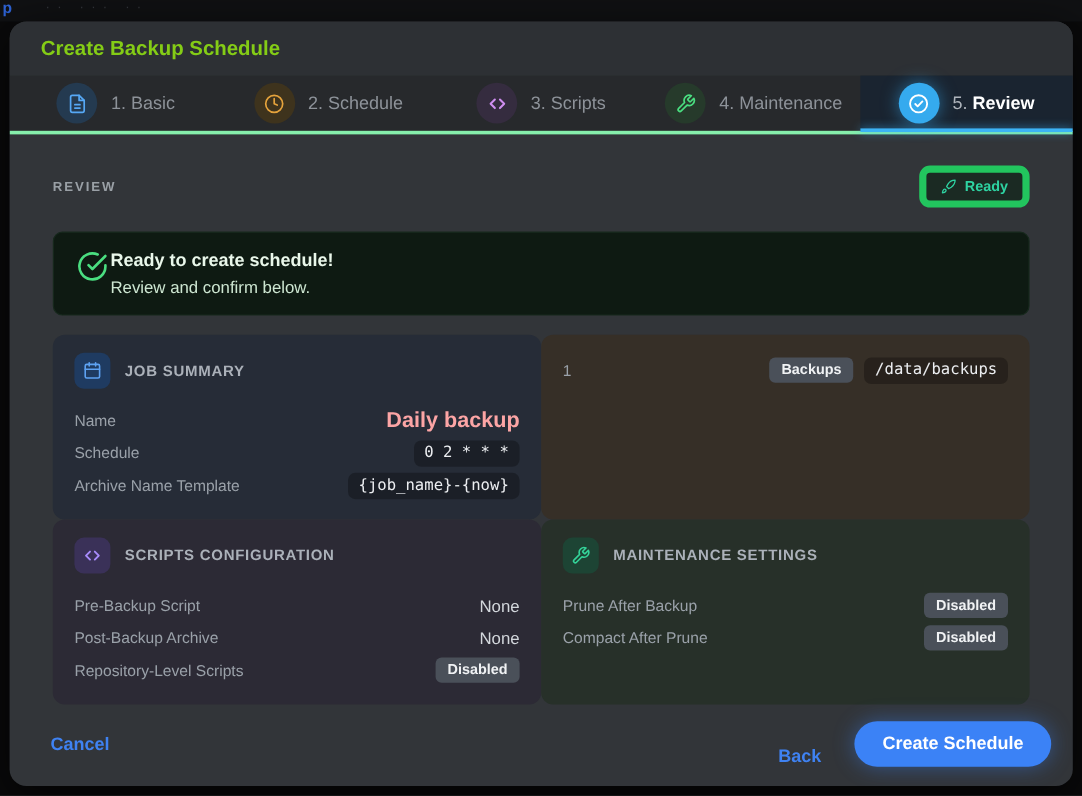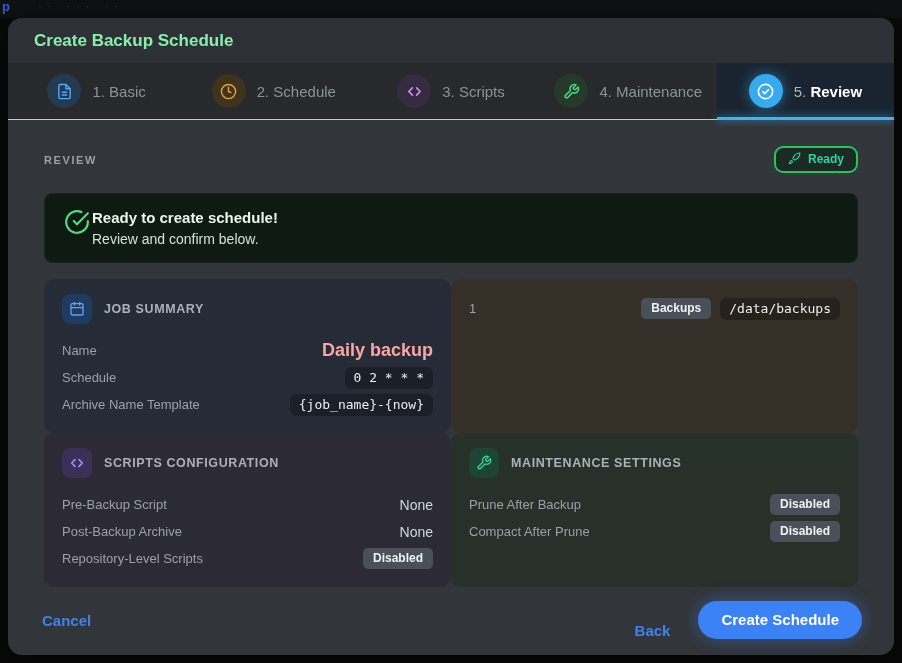--- a/index.html
+++ b/index.html
@@ -25,26 +25,26 @@
   
   .modal {
     position:absolute; left:8px; right:8px; top:18px; bottom:8px;
     background:#323539; border-radius:14px; overflow:hidden;
     display:flex; flex-direction:column;
     box-shadow:0 10px 40px rgba(0,0,0,.7);
   }
   .modal-header {
     background:#2d3034; padding:13px 26px 12px;
   }
-  .modal-title { font-size:17px; font-weight:bold; color:#86efac; }
+  .modal-title { font-size:17px; font-weight:bold; color:#84cc16; }
 
   
   .stepper {
     display:flex; background:#27292c; height:57px;
-    border-bottom:1px solid #86efac;
+    border-bottom:3px solid #86efac;
   }
   .step {
     flex:1; display:flex; align-items:center; justify-content:center;
     gap:11px; cursor:pointer; position:relative;
   }
   .step-circle {
     width:34px; height:34px; border-radius:50%;
     display:flex; align-items:center; justify-content:center; flex:0 0 auto;
   }
   .step-label { font-size:15px; color:#8d9299; white-space:nowrap; }
@@ -61,22 +61,22 @@
   .c-basic { background:#243a50; }
   .c-sched { background:#3e331d; }
   .c-scripts { background:#352c3f; }
   .c-maint { background:#263a2b; }
 
   
   .body { flex:1; padding:26px 36px 0; }
   .review-row { display:flex; align-items:center; justify-content:space-between; margin-bottom:20px; }
   .section-label { font-size:11px; font-weight:bold; letter-spacing:1.6px; color:#9aa0a6; }
   .ready-badge {
-    display:flex; align-items:flex-start; gap:7px;
-    border:2px solid #22c55e; background:#1b2a23;
+    display:flex; align-items:flex-end; gap:7px;
+    border:6px solid #22c55e; background:#1b2a23;
     color:#2ed3a2; font-size:12px; font-weight:bold;
     padding:4px 12px 5px; border-radius:9px;
   }
 
   .banner {
     background:#0e1a12; border:1px solid #16281c; border-radius:8px;
     padding:15px 19px; display:flex; align-items:flex-start; gap:2px;
     margin-bottom:16px;
   }
   .banner-title { font-size:15px; font-weight:bold; color:#e9f7ea; margin-bottom:5px; }
@@ -115,21 +115,21 @@
   .card-repos { background:#362f27; }
   .card-repos .icon-square { background:#4a3a19; }
   .card-scripts { background:#2c2a35; }
   .card-scripts .icon-square { background:#3a3158; }
   .card-maint { background:#273029; }
   .card-maint .icon-square { background:#1d4434; }
 
   
   .footer {
     display:flex; align-items:center; justify-content:space-between;
-    padding:14px 32px 16px 34px;
+    padding:14px 18px 16px 34px;
     gap:40px;
   }
   .link-btn {
     background:none; border:none; color:#3f82f2; font-weight:bold;
     font-size:15px; cursor:pointer; font-family:inherit;
   }
   .footer-right { display:flex; align-items:flex-end; gap:28px; }
   .primary-btn {
     background:#3b82f6; color:#ffffff; border:none; cursor:pointer;
     font-family:inherit; font-size:15px; font-weight:bold;

